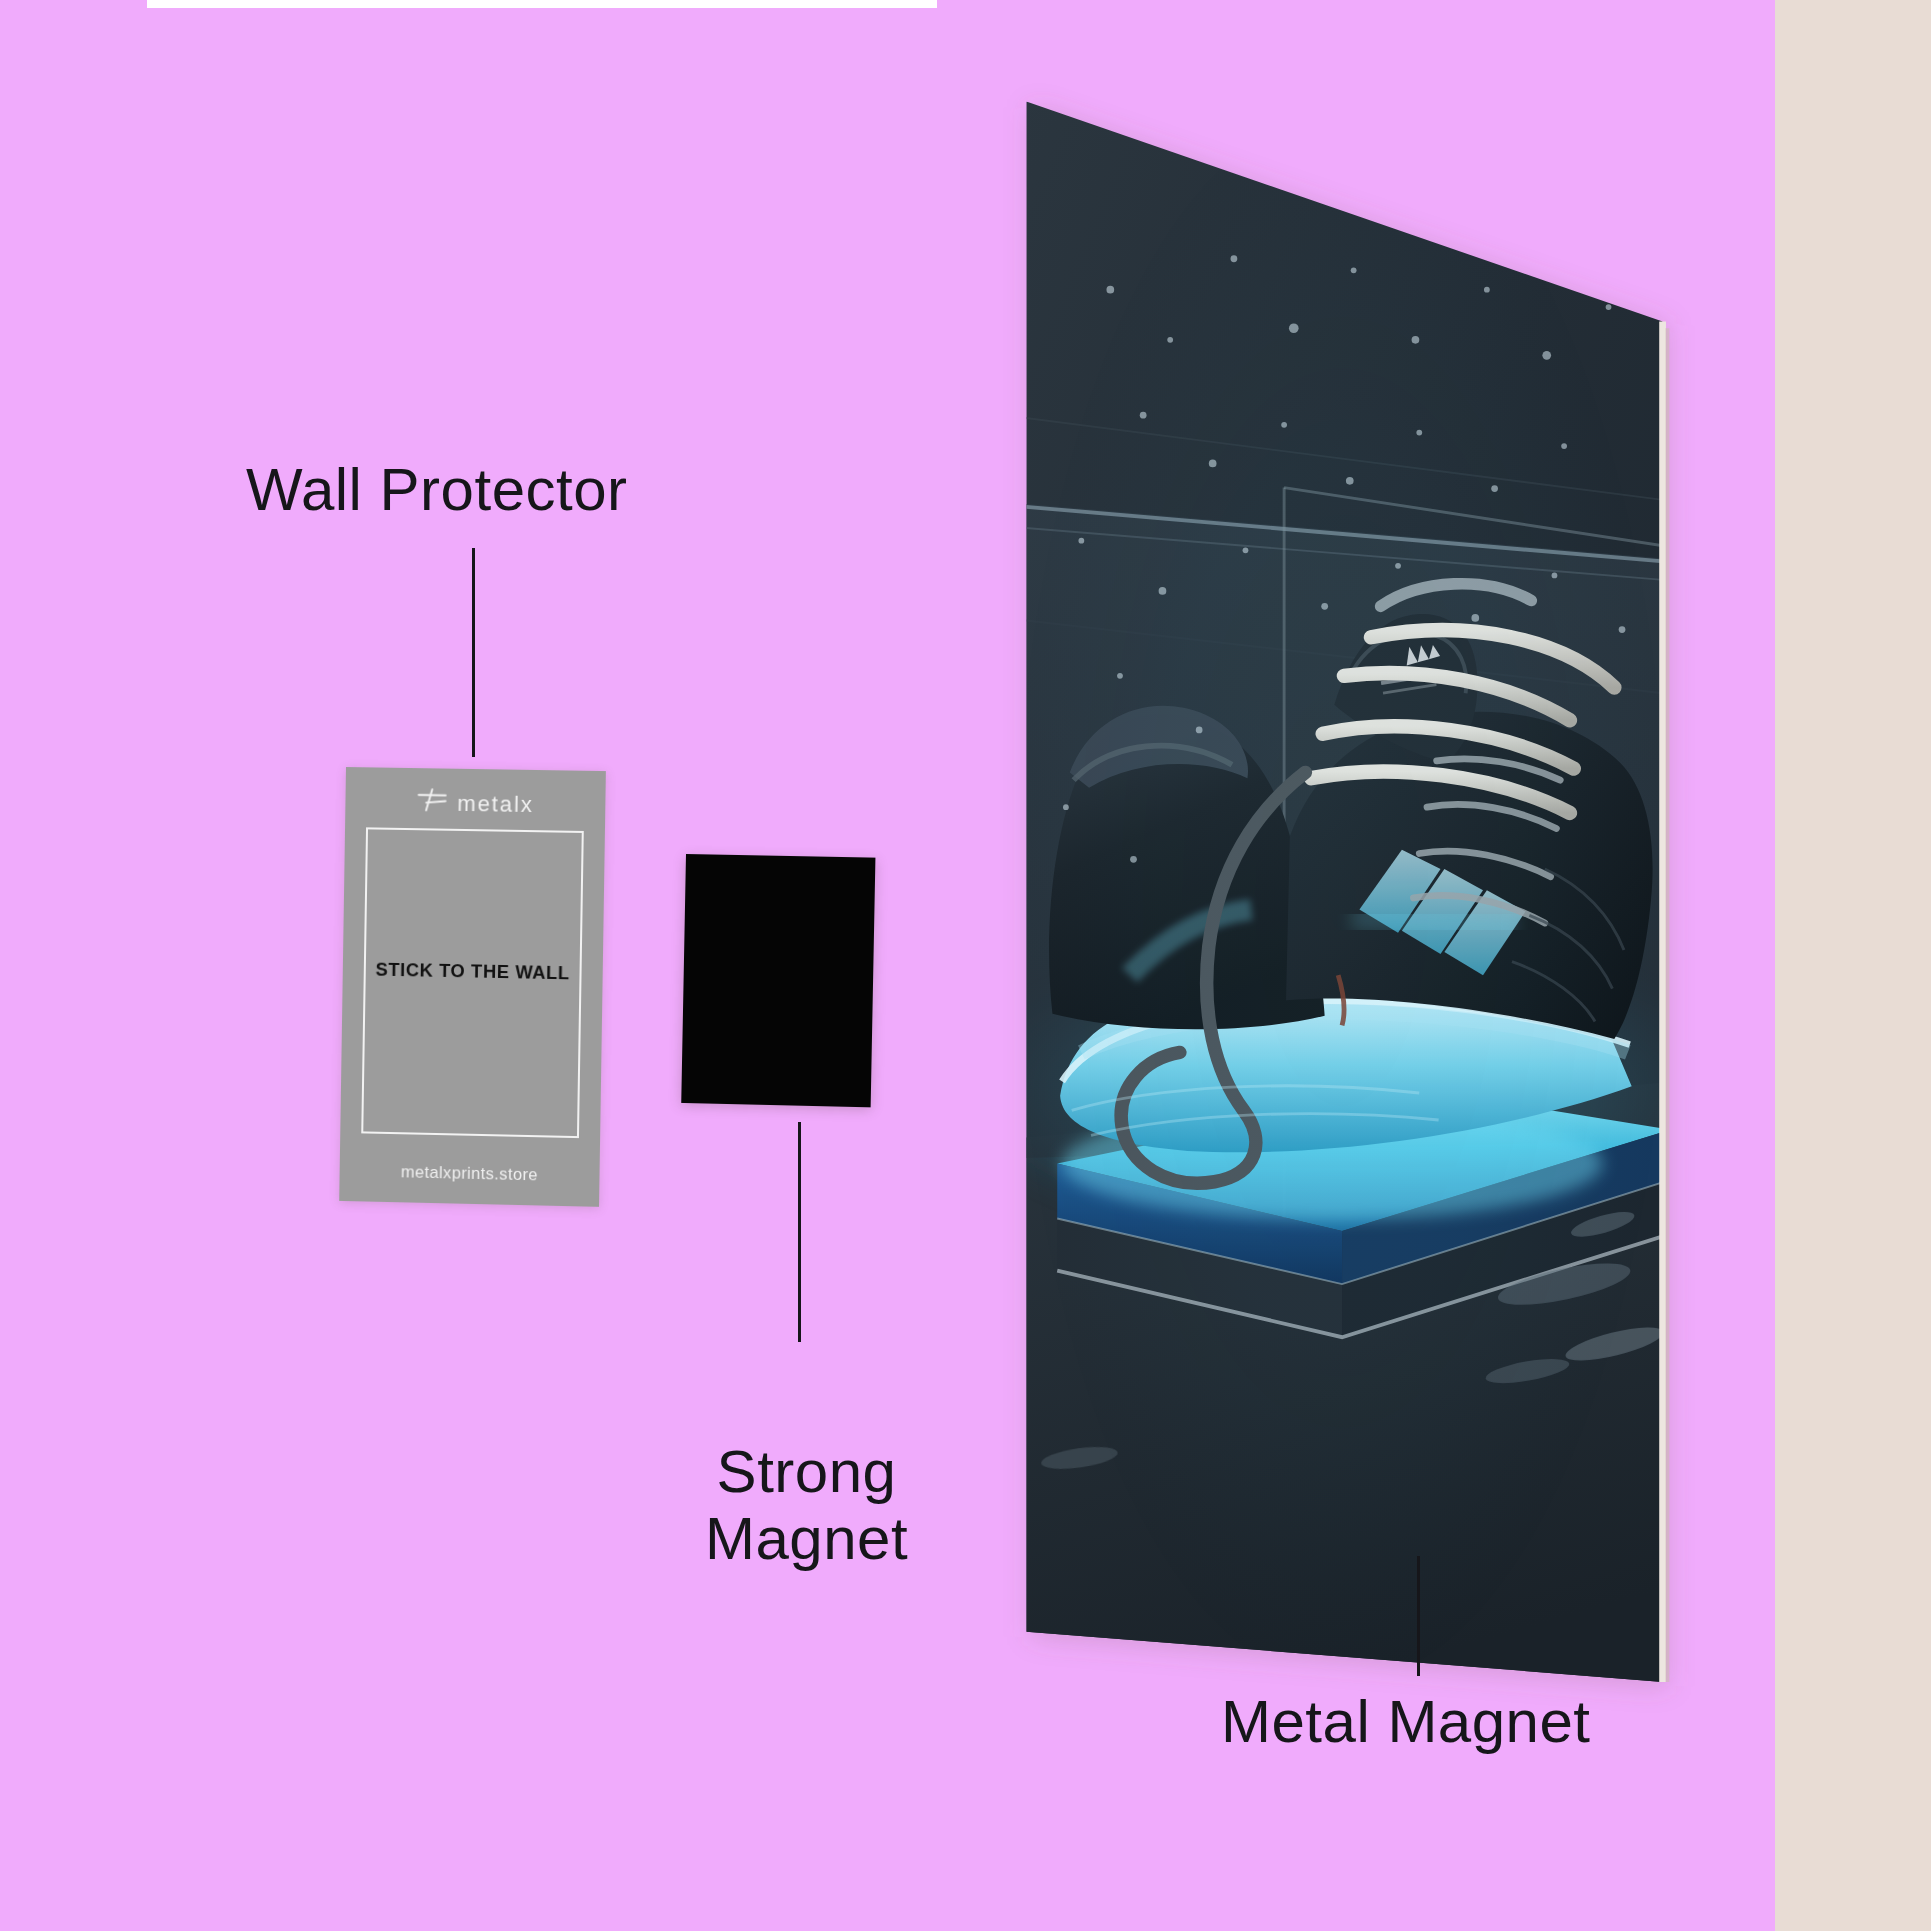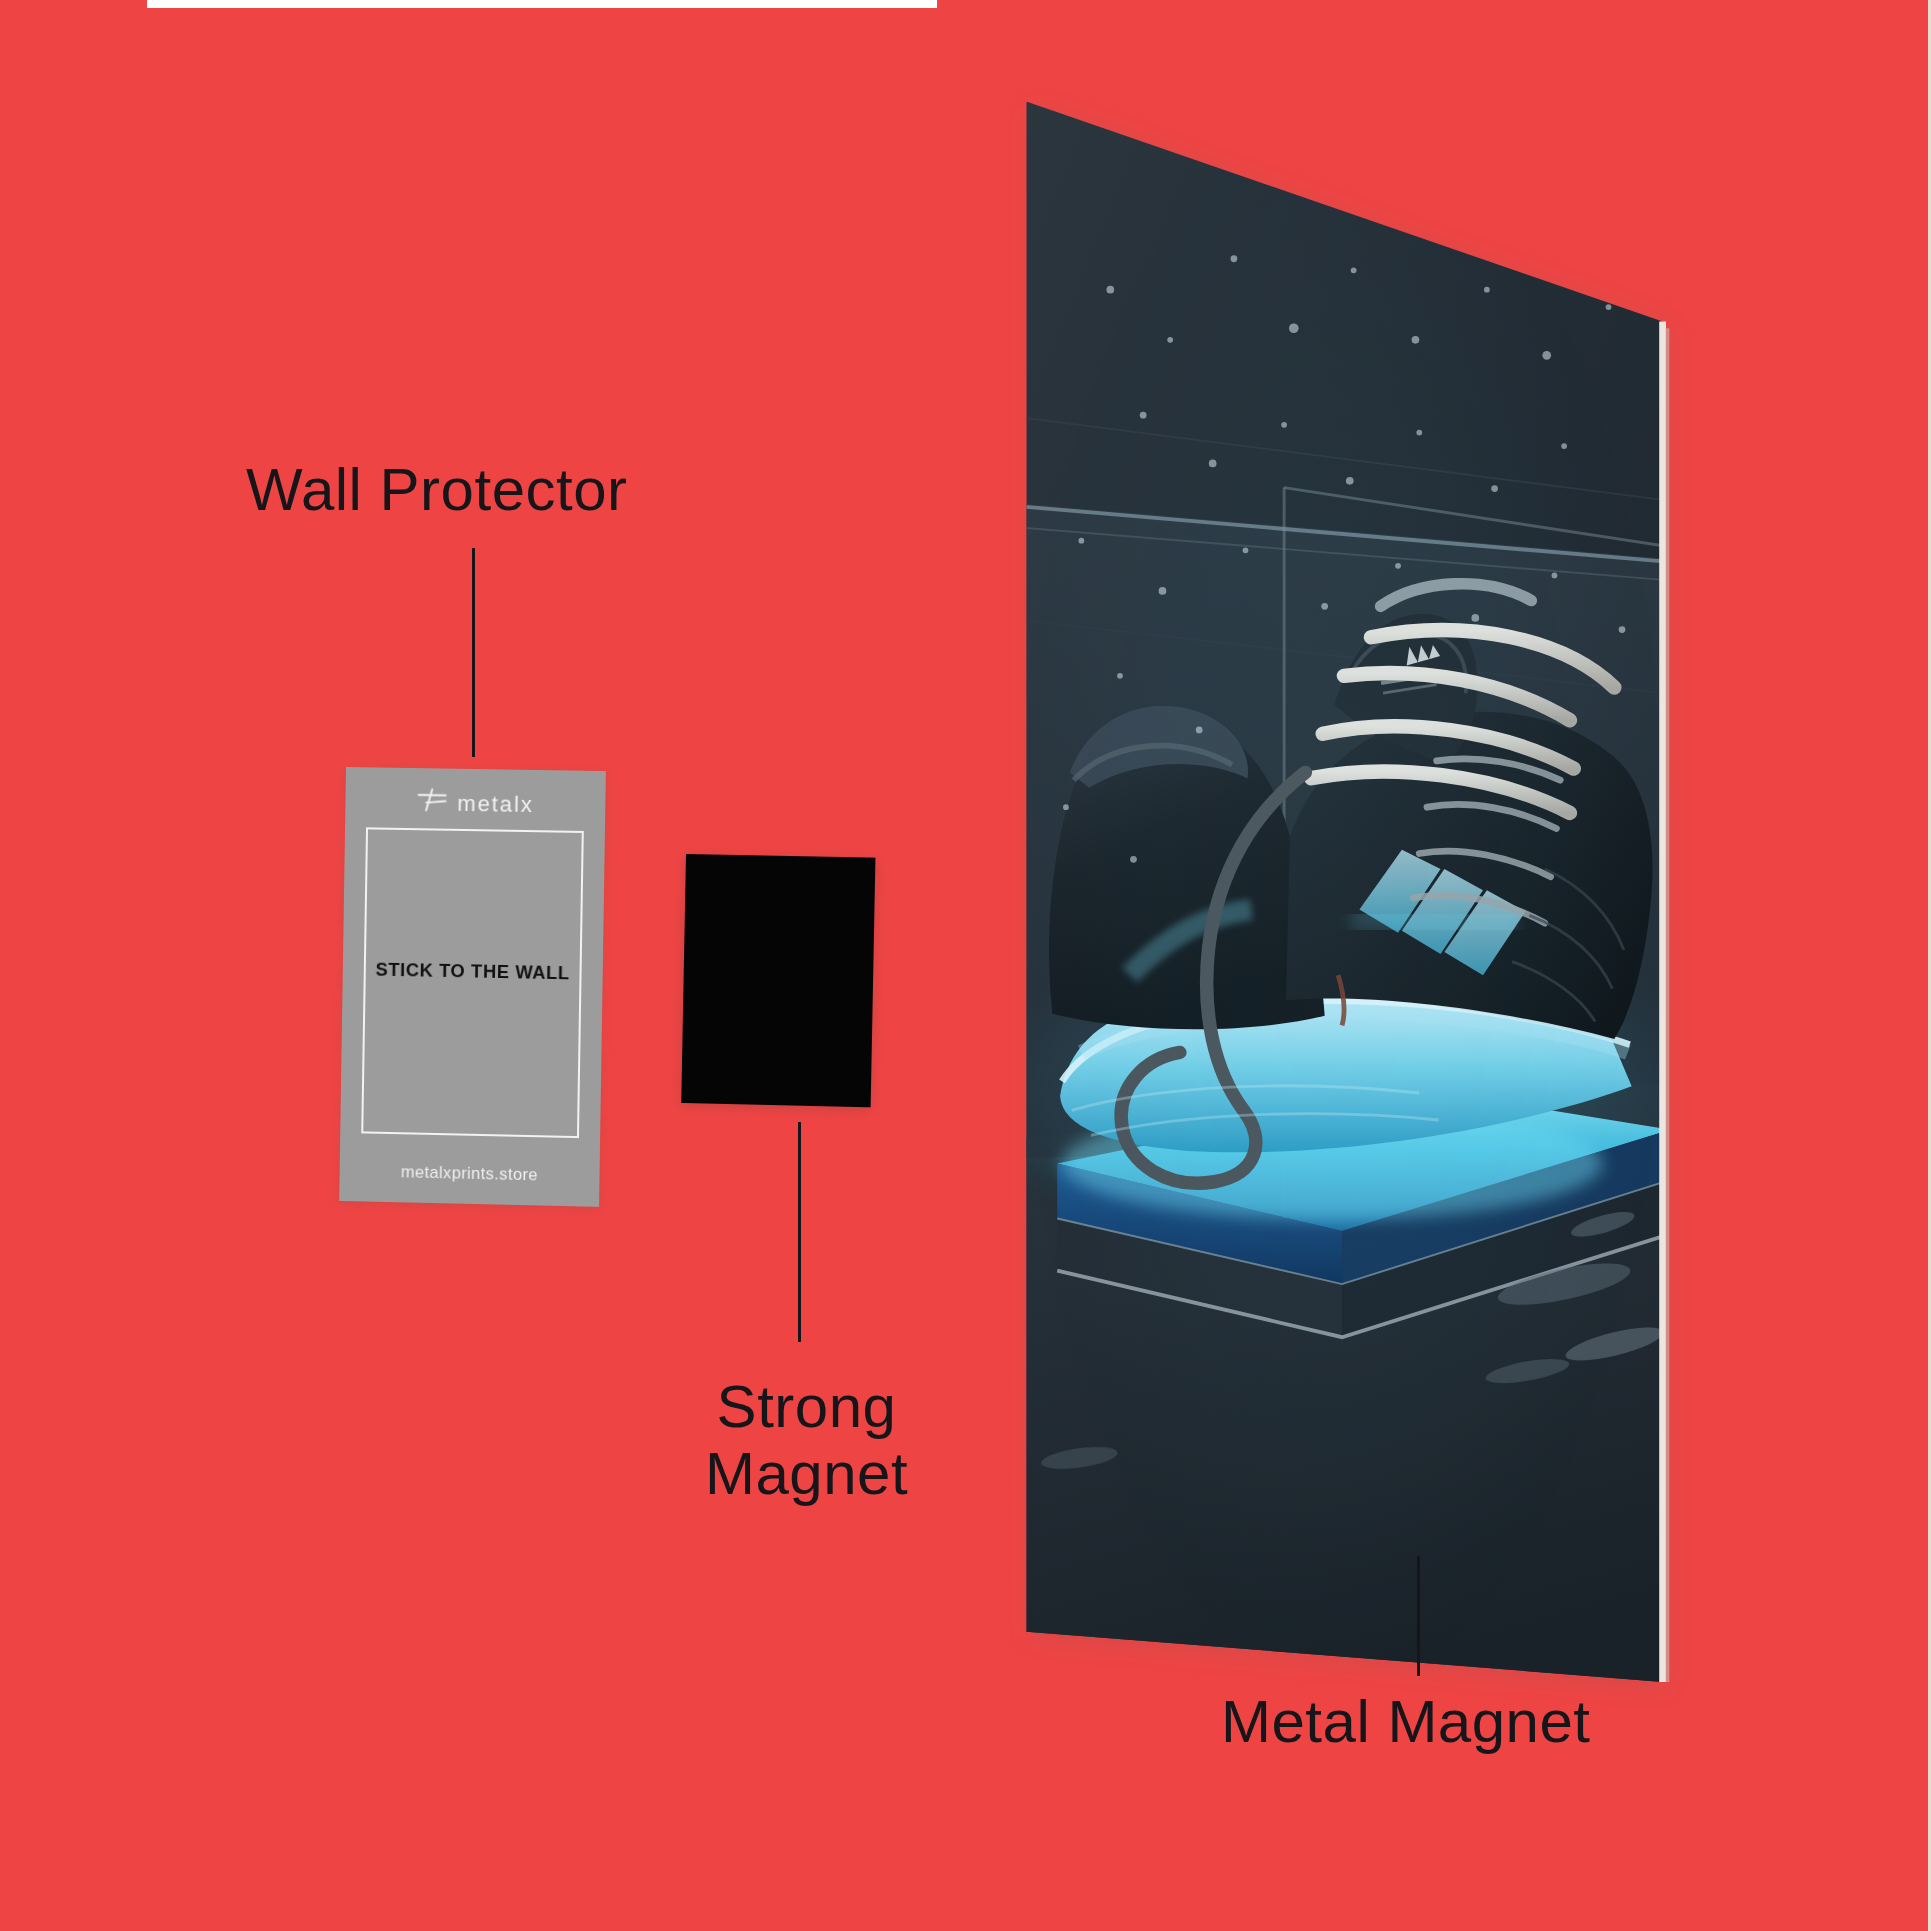--- a/index.html
+++ b/index.html
@@ -2,23 +2,23 @@
 <html><head>
 <meta charset="utf-8">
 <style>
   html, body {
     margin: 0;
     padding: 0;
     background: #E8DCD4;
   }
   #stage {
     position: relative;
-    width: 1928px;
+    width: 1775px;
     height: 1931px;
-    background: #ef4444;
+    background: #f0abfc;
     overflow: hidden;
     font-family: "Liberation Sans", sans-serif;
   }
 
   
   .top-strip {
     position: absolute;
     left: 147px;
     top: 0px;
     width: 790px;
@@ -36,21 +36,21 @@
     white-space: pre-line;
     line-height: 1.12;
   }
   #label-wall-protector {
     left: 246px;
     top: 456px;
     font-size: 60px;
   }
   #label-strong-magnet {
     left: 681px;
-    top: 1373px;
+    top: 1438px;
     font-size: 60px;
     text-align: center;
     width: 251px;
   }
   #label-metal-poster {
     left: 1221px;
     top: 1688px;
     font-size: 60px;
   }
 

